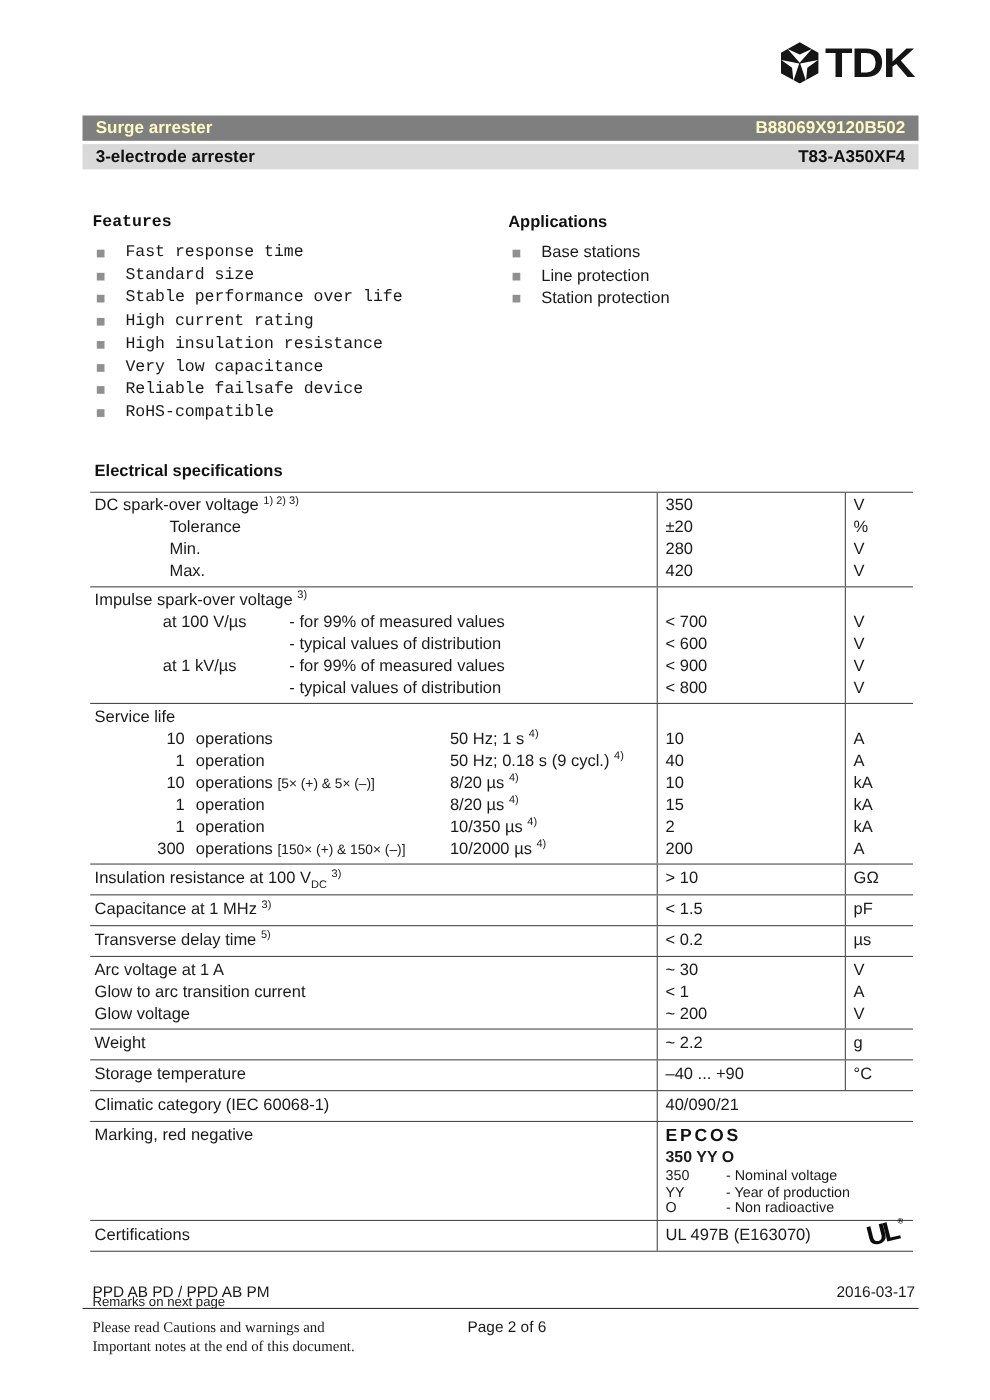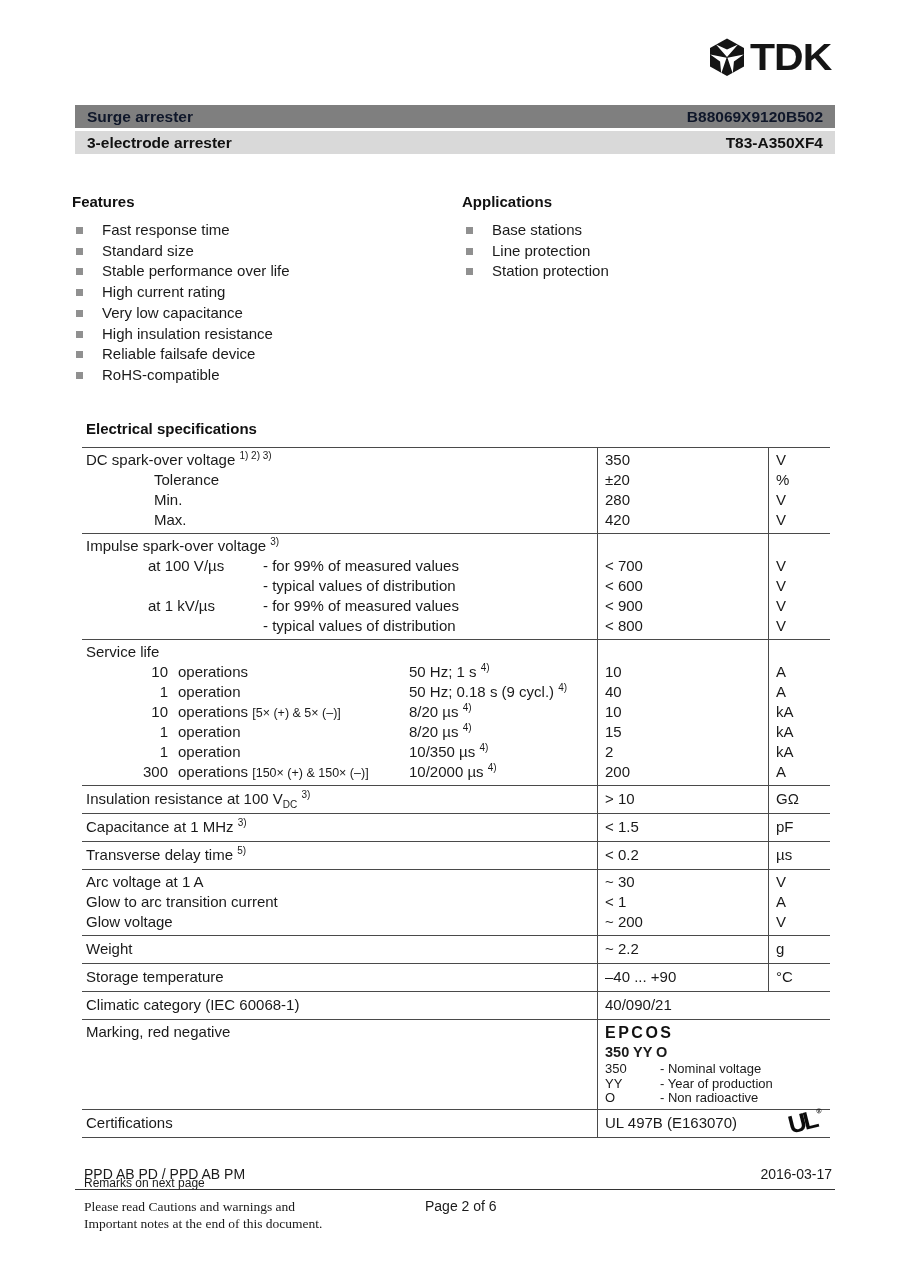--- a/index.html
+++ b/index.html
@@ -6,29 +6,29 @@
   html,body { background:#fff; }
   body { width:900px; height:1273px; font-family:"Liberation Sans", sans-serif; color:#1a1a1a; position:relative; overflow:hidden; }
   .abs { position:absolute; }
 
   
   .tdk-logo { top:38px; left:708px; width:128px; height:38px; display:flex; align-items:center; }
   .tdk-word { font-weight:bold; font-size:41px; letter-spacing:-1px; color:#151515; line-height:38px; margin-left:4px; transform:scaleY(0.92); }
 
   
   .bar { left:75px; width:760px; height:23px; display:flex; justify-content:space-between; align-items:center; padding:0 12px; font-weight:bold; font-size:15.5px; }
-  .bar1 { top:105px; background:#7f7f7f; color:#0f172a; }
+  .bar1 { top:105px; background:#7f7f7f; color:#fef9c3; }
   .bar2 { top:131px; background:#d9d9d9; color:#111111; }
 
   
   .col-section h3 { font-size:15px; font-weight:bold; margin-bottom:10px; color:#111; }
   .bullet-list { list-style:none; }
   .bullet-list li { display:flex; align-items:flex-start; font-size:15px; line-height:20.7px; color:#1a1a1a; }
   .sq { flex:0 0 7px; width:7px; height:7px; background:#909090; margin:7px 19px 0 4px; }
-  .features { top:193px; left:72px; width:350px; }
+  .features { top:193px; left:84px; width:350px;font-family:Liberation Mono, monospace; }
   .applications { top:193px; left:462px; width:330px; }
 
   
   .specs-heading { top:420px; left:86px; font-size:15px; font-weight:bold; color:#111; }
 
   
   .spec-table { top:447px; left:82px; width:748px; border-top:1px solid #4a4a4a; font-size:15px; }
   .t-group { display:grid; grid-template-columns:515px 171px 62px; border-bottom:1px solid #4a4a4a; }
   .c1 { padding:2px 4px 3px 4px; }
   .c2 { border-left:1px solid #4a4a4a; padding:2px 0 3px 7px; }
@@ -100,25 +100,25 @@
     <li>
         <span class="sq"></span>
         <span>Stable performance over life</span>
       </li>
     <li>
         <span class="sq"></span>
         <span>High current rating</span>
       </li>
     <li>
         <span class="sq"></span>
+        <span>High insulation resistance</span>
+      </li>
+    <li>
+        <span class="sq"></span>
         <span>Very low capacitance</span>
-      </li>
-    <li>
-        <span class="sq"></span>
-        <span>High insulation resistance</span>
       </li>
     <li>
         <span class="sq"></span>
         <span>Reliable failsafe device</span>
       </li>
     <li>
         <span class="sq"></span>
         <span>RoHS-compatible</span>
       </li>
   </ul>

